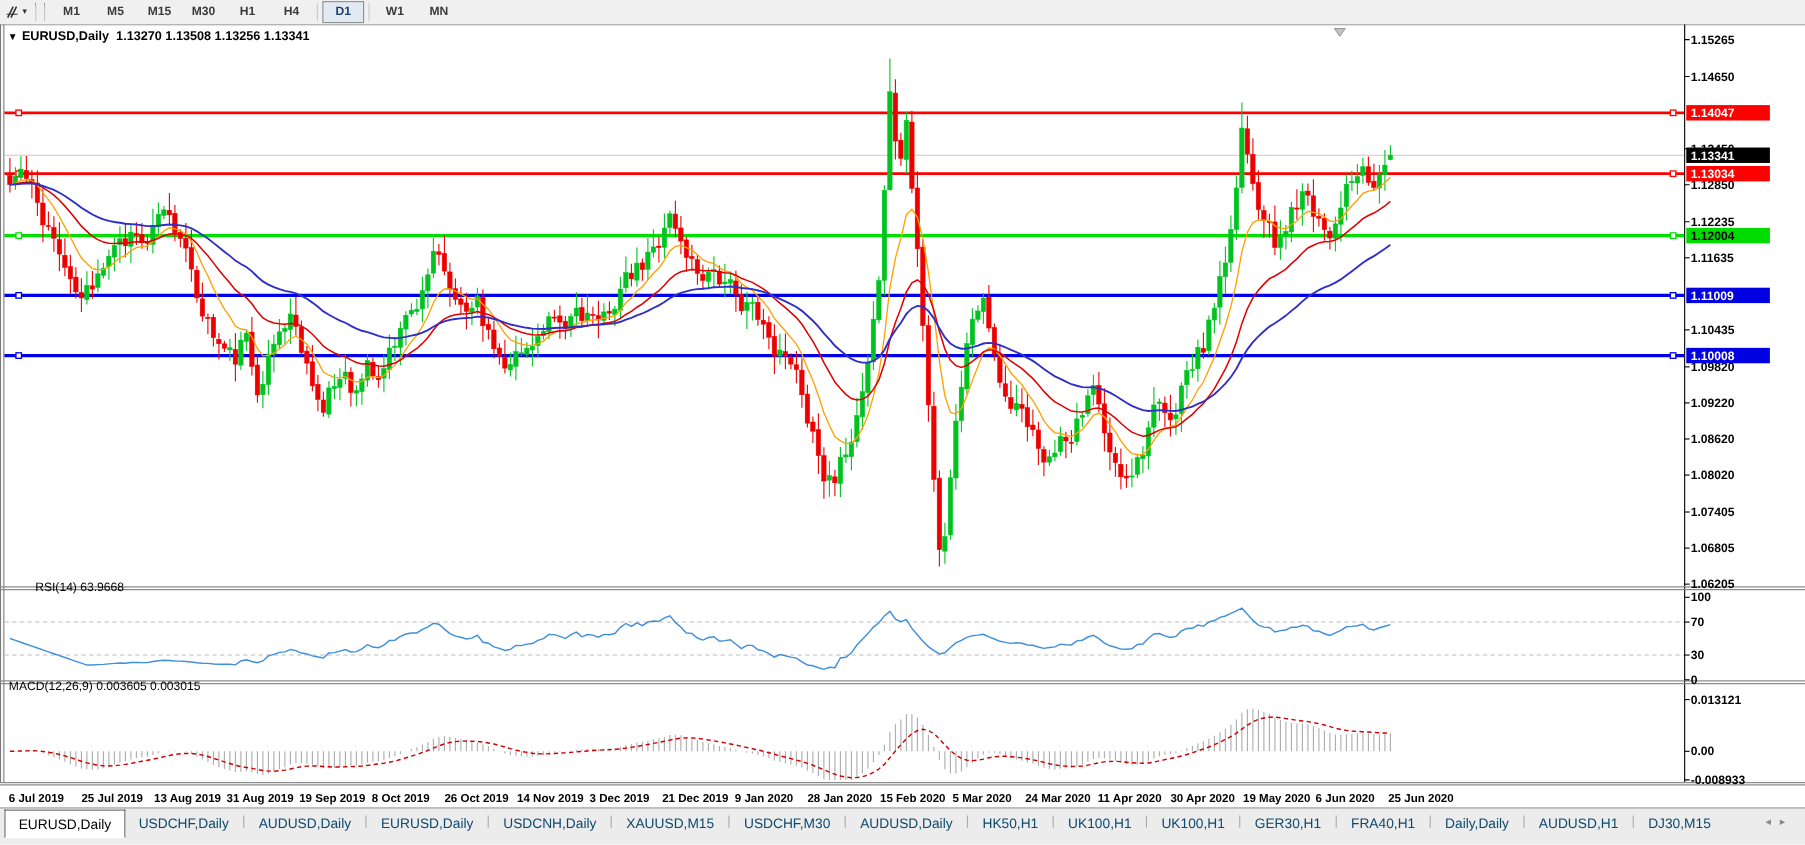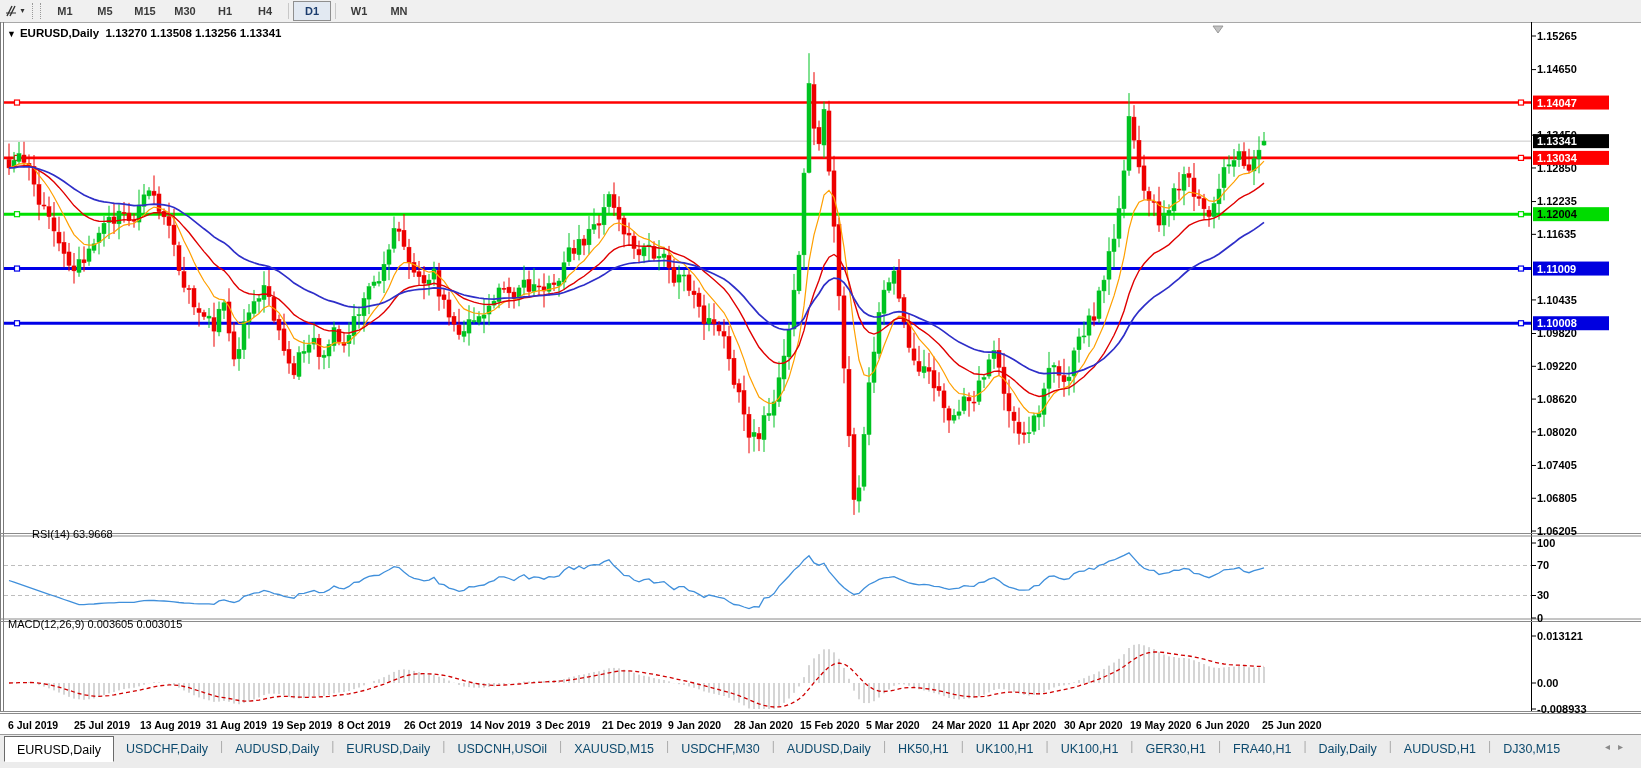--- a/index.html
+++ b/index.html
@@ -955,21 +955,21 @@
   <div class="ovl" id="macdLabel">MACD(12,26,9) 0.003605 0.003015</div>
 
   <div id="tabbar">
       <div class="tab active">EURUSD,Daily</div>
       <div class="tab">USDCHF,Daily</div>
       <div class="tabsep">|</div>
       <div class="tab">AUDUSD,Daily</div>
       <div class="tabsep">|</div>
       <div class="tab">EURUSD,Daily</div>
       <div class="tabsep">|</div>
-      <div class="tab">USDCNH,USOil</div>
+      <div class="tab">USDCNH,Daily</div>
       <div class="tabsep">|</div>
       <div class="tab">XAUUSD,M15</div>
       <div class="tabsep">|</div>
       <div class="tab">USDCHF,M30</div>
       <div class="tabsep">|</div>
       <div class="tab">AUDUSD,Daily</div>
       <div class="tabsep">|</div>
       <div class="tab">HK50,H1</div>
       <div class="tabsep">|</div>
       <div class="tab">UK100,H1</div>

